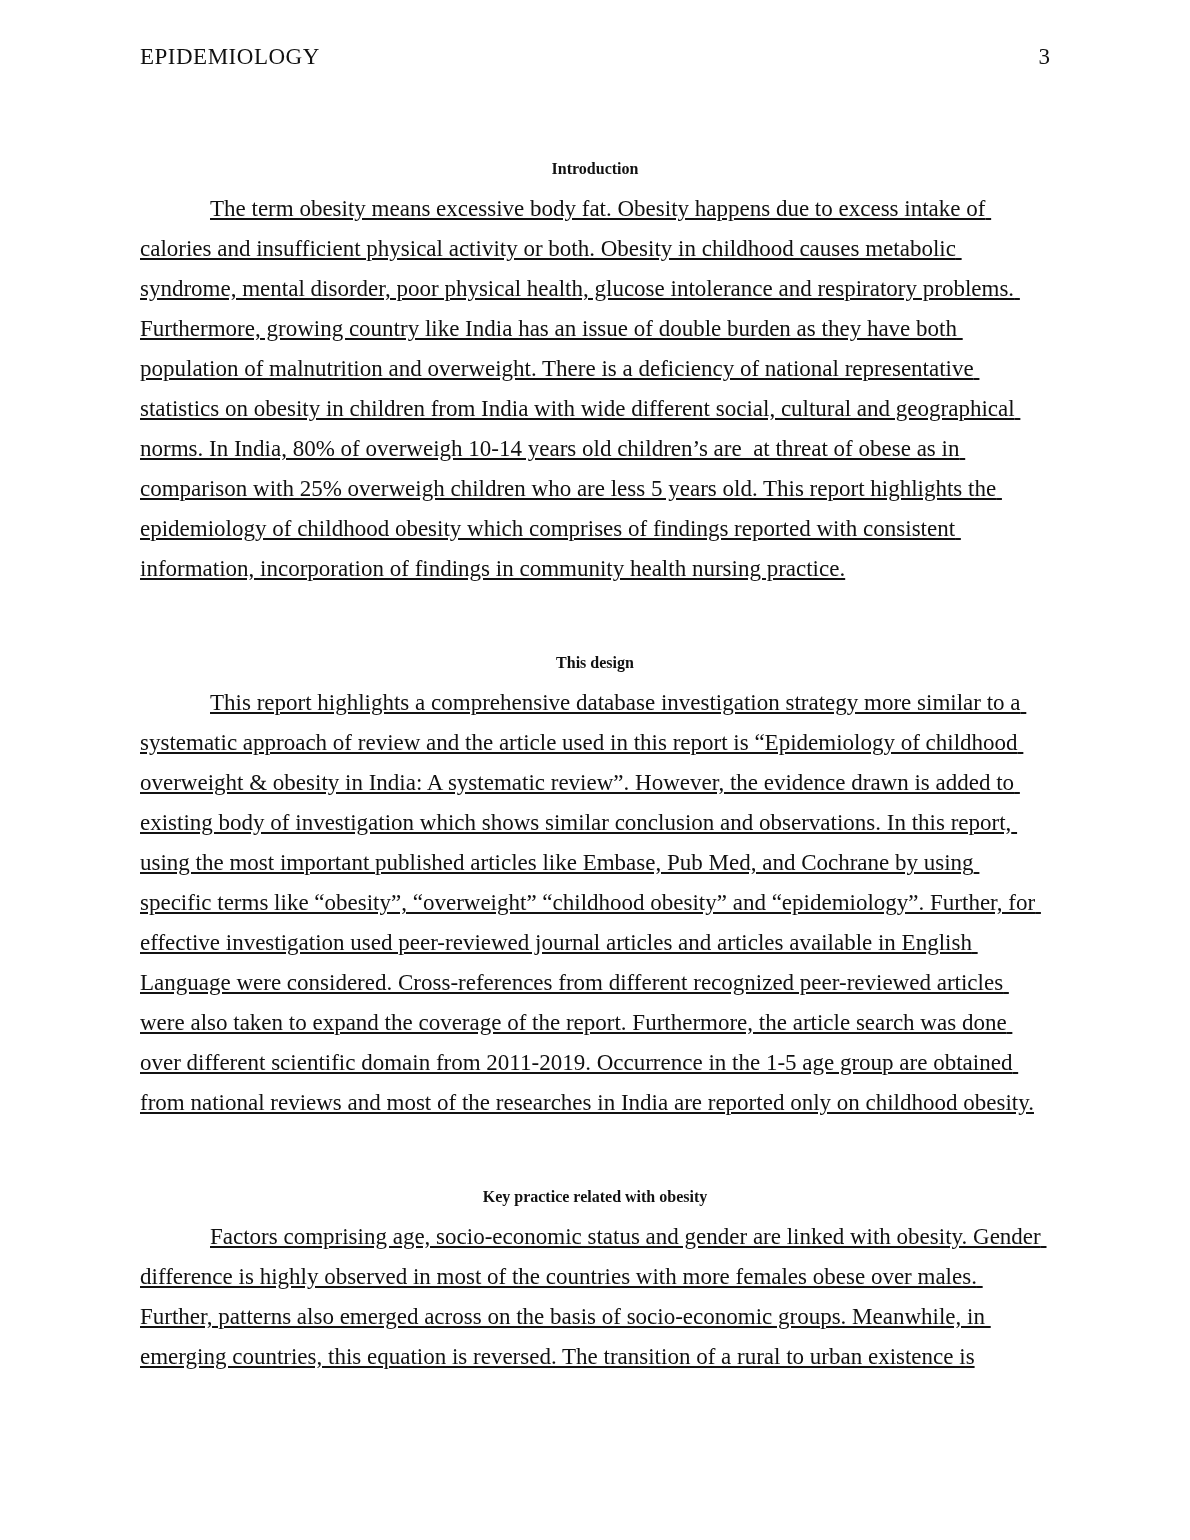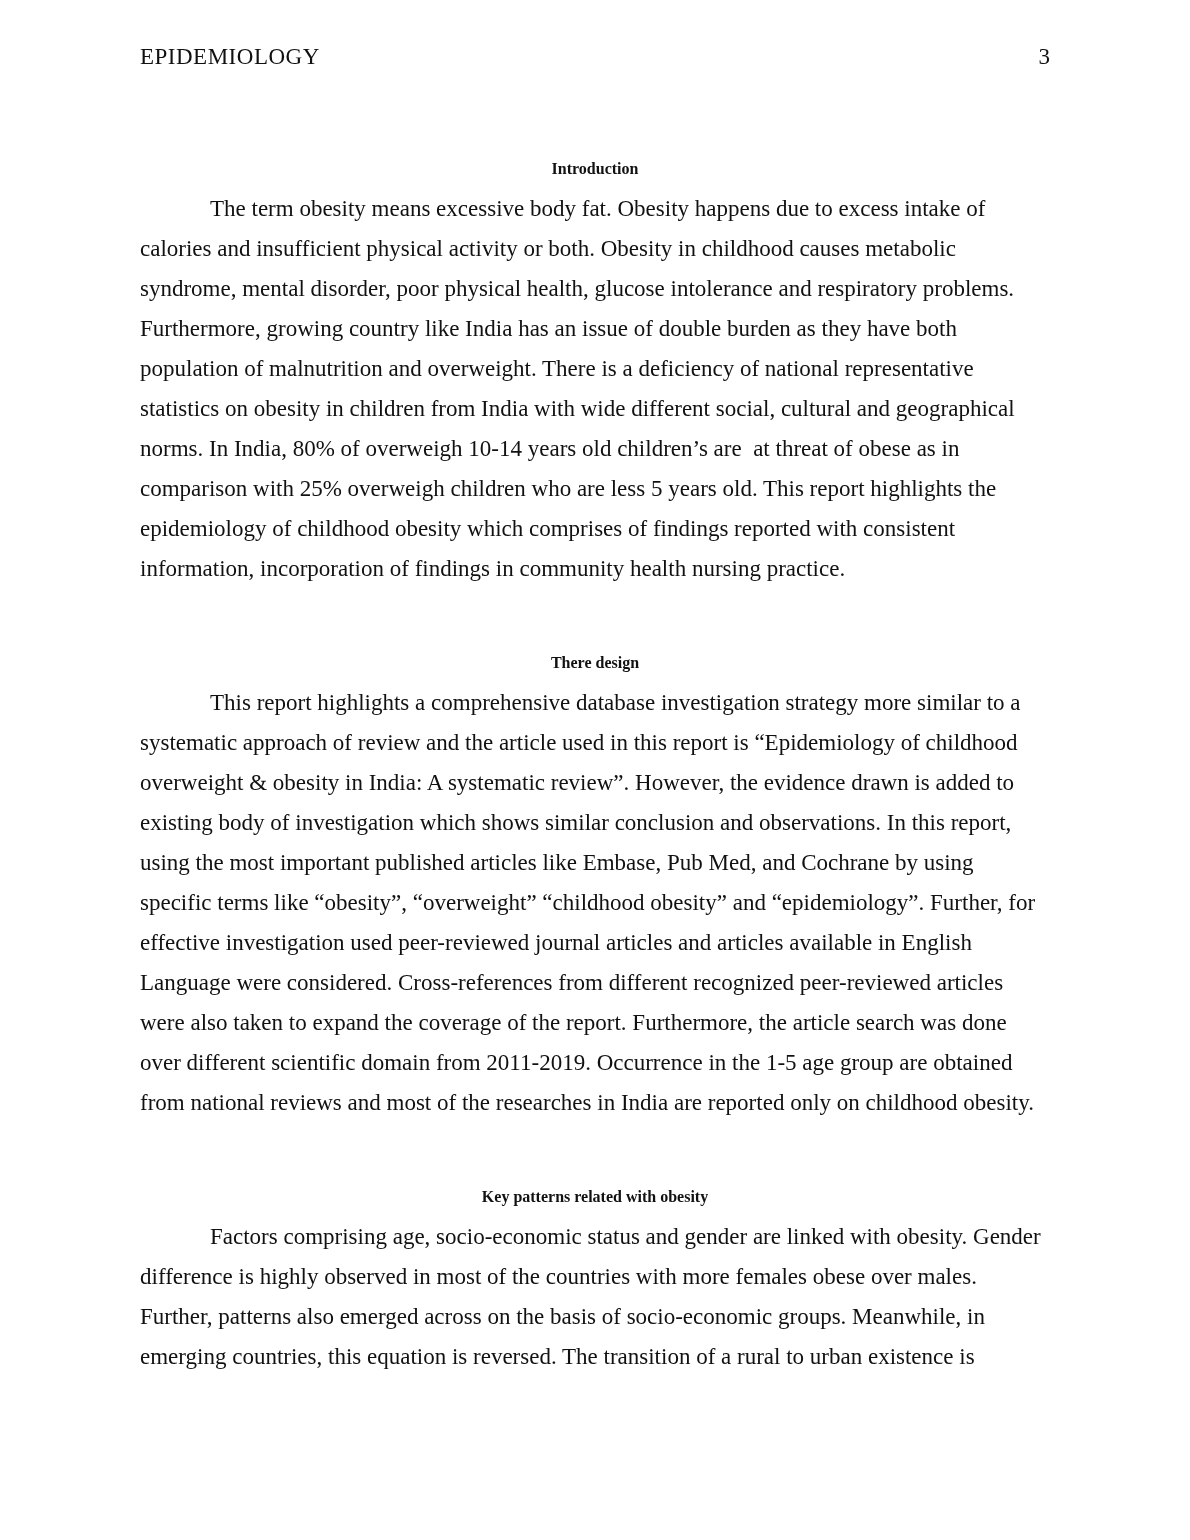--- a/index.html
+++ b/index.html
@@ -29,43 +29,44 @@
     font-weight: bold;
     text-align: center;
     line-height: 40px;
   }
   .section-heading.first { margin-top: 72px; }
   .section-heading.later { margin-top: 54px; }
   .body-paragraph {
     text-indent: 70px;
     text-align: left;
     white-space: pre-wrap;
+    text-decoration: underline;
   }
 </style>
 </head>
 <body>
 
 <div class="page">
 
   <header class="page-header">
     <span class="running-head">EPIDEMIOLOGY</span>
     <span class="page-number">3</span>
   </header>
 
   <main>
 
     <section>
       <h2 class="section-heading first">Introduction</h2>
       <p class="body-paragraph">The term obesity means excessive body fat. Obesity happens due to excess intake of calories and insufficient physical activity or both. Obesity in childhood causes metabolic syndrome, mental disorder, poor physical health, glucose intolerance and respiratory problems. Furthermore, growing country like India has an issue of double burden as they have both population of malnutrition and overweight. There is a deficiency of national representative statistics on obesity in children from India with wide different social, cultural and geographical norms. In India, 80% of overweigh 10-14 years old children’s are  at threat of obese as in comparison with 25% overweigh children who are less 5 years old. This report highlights the epidemiology of childhood obesity which comprises of findings reported with consistent information, incorporation of findings in community health nursing practice.</p>
     </section>
 
     <section>
-      <h2 class="section-heading later">There design</h2>
+      <h2 class="section-heading later">This design</h2>
       <p class="body-paragraph">This report highlights a comprehensive database investigation strategy more similar to a systematic approach of review and the article used in this report is “Epidemiology of childhood overweight &amp; obesity in India: A systematic review”. However, the evidence drawn is added to existing body of investigation which shows similar conclusion and observations. In this report, using the most important published articles like Embase, Pub Med, and Cochrane by using specific terms like “obesity”, “overweight” “childhood obesity” and “epidemiology”. Further, for effective investigation used peer-reviewed journal articles and articles available in English Language were considered. Cross-references from different recognized peer-reviewed articles were also taken to expand the coverage of the report. Furthermore, the article search was done over different scientific domain from 2011-2019. Occurrence in the 1-5 age group are obtained from national reviews and most of the researches in India are reported only on childhood obesity.</p>
     </section>
 
     <section>
-      <h2 class="section-heading later">Key patterns related with obesity</h2>
+      <h2 class="section-heading later">Key practice related with obesity</h2>
       <p class="body-paragraph">Factors comprising age, socio-economic status and gender are linked with obesity. Gender difference is highly observed in most of the countries with more females obese over males. Further, patterns also emerged across on the basis of socio-economic groups. Meanwhile, in emerging countries, this equation is reversed. The transition of a rural to urban existence is</p>
     </section>
 
   </main>
 </div>
 
 </body></html>

